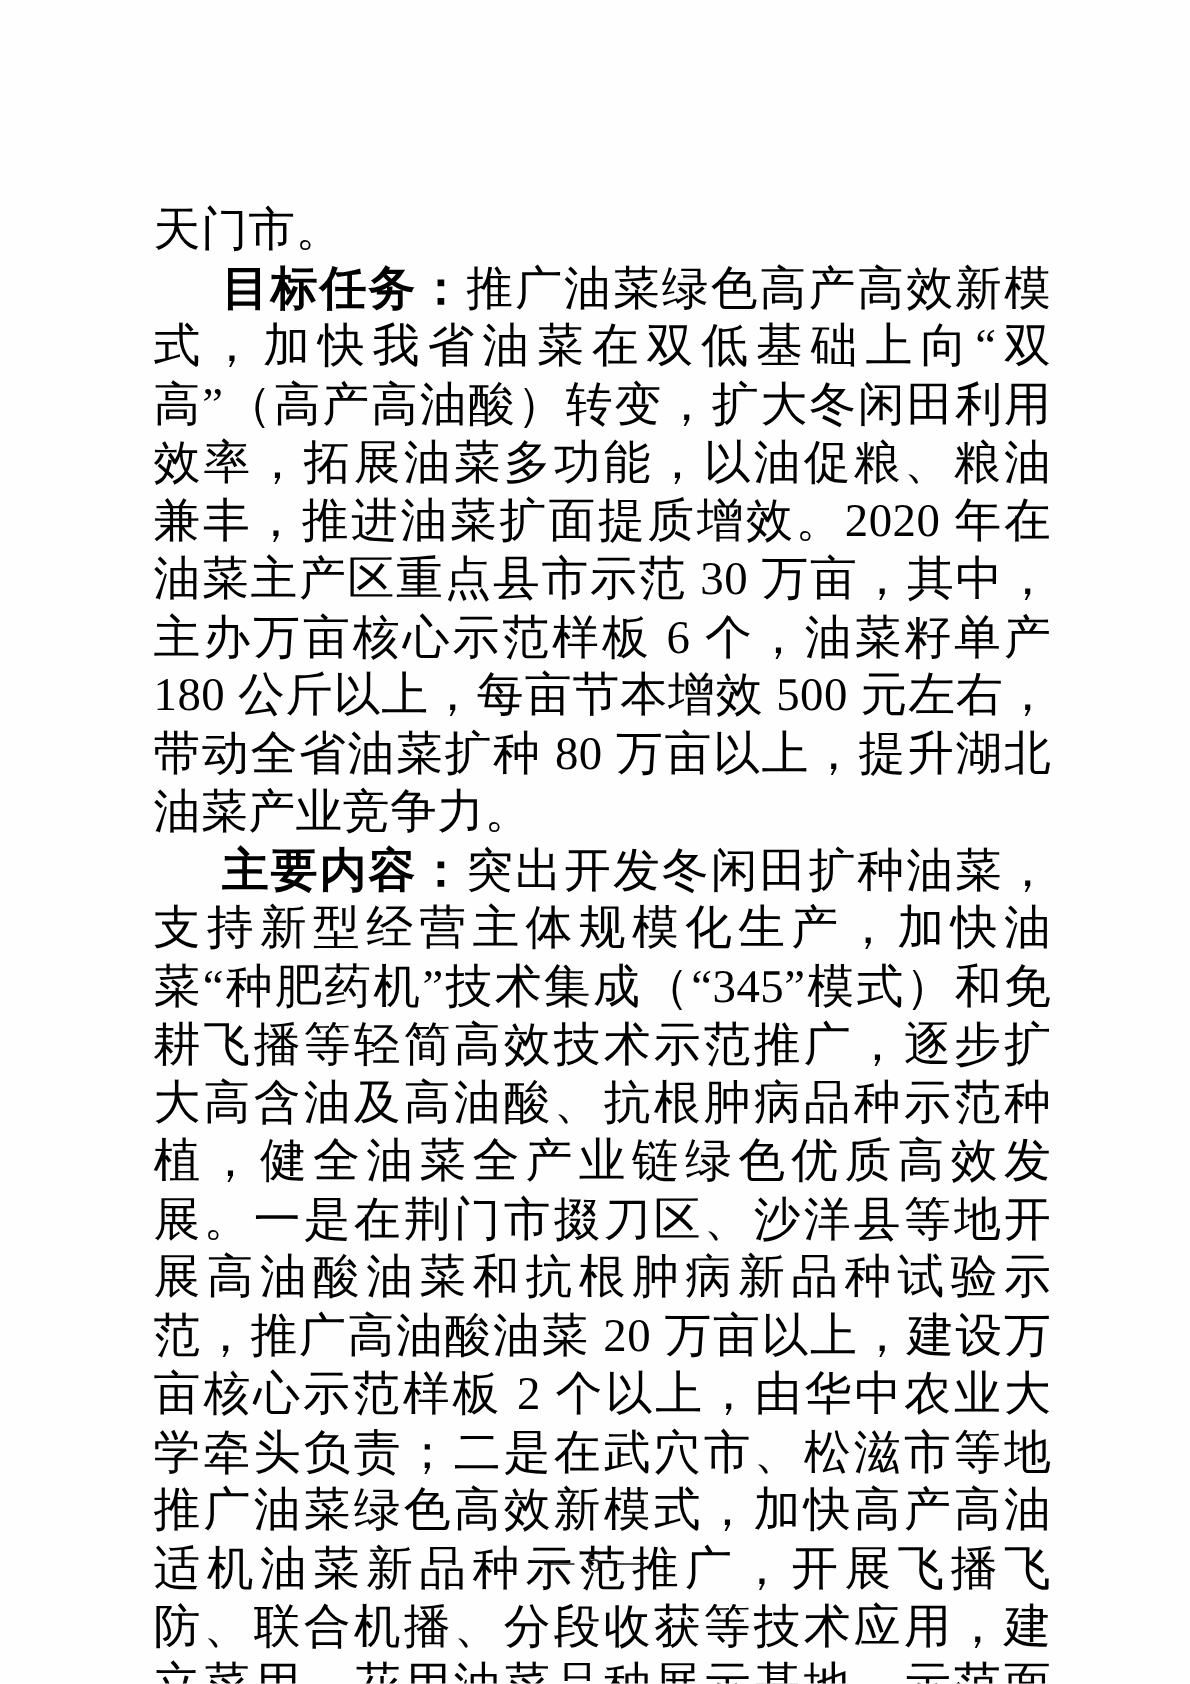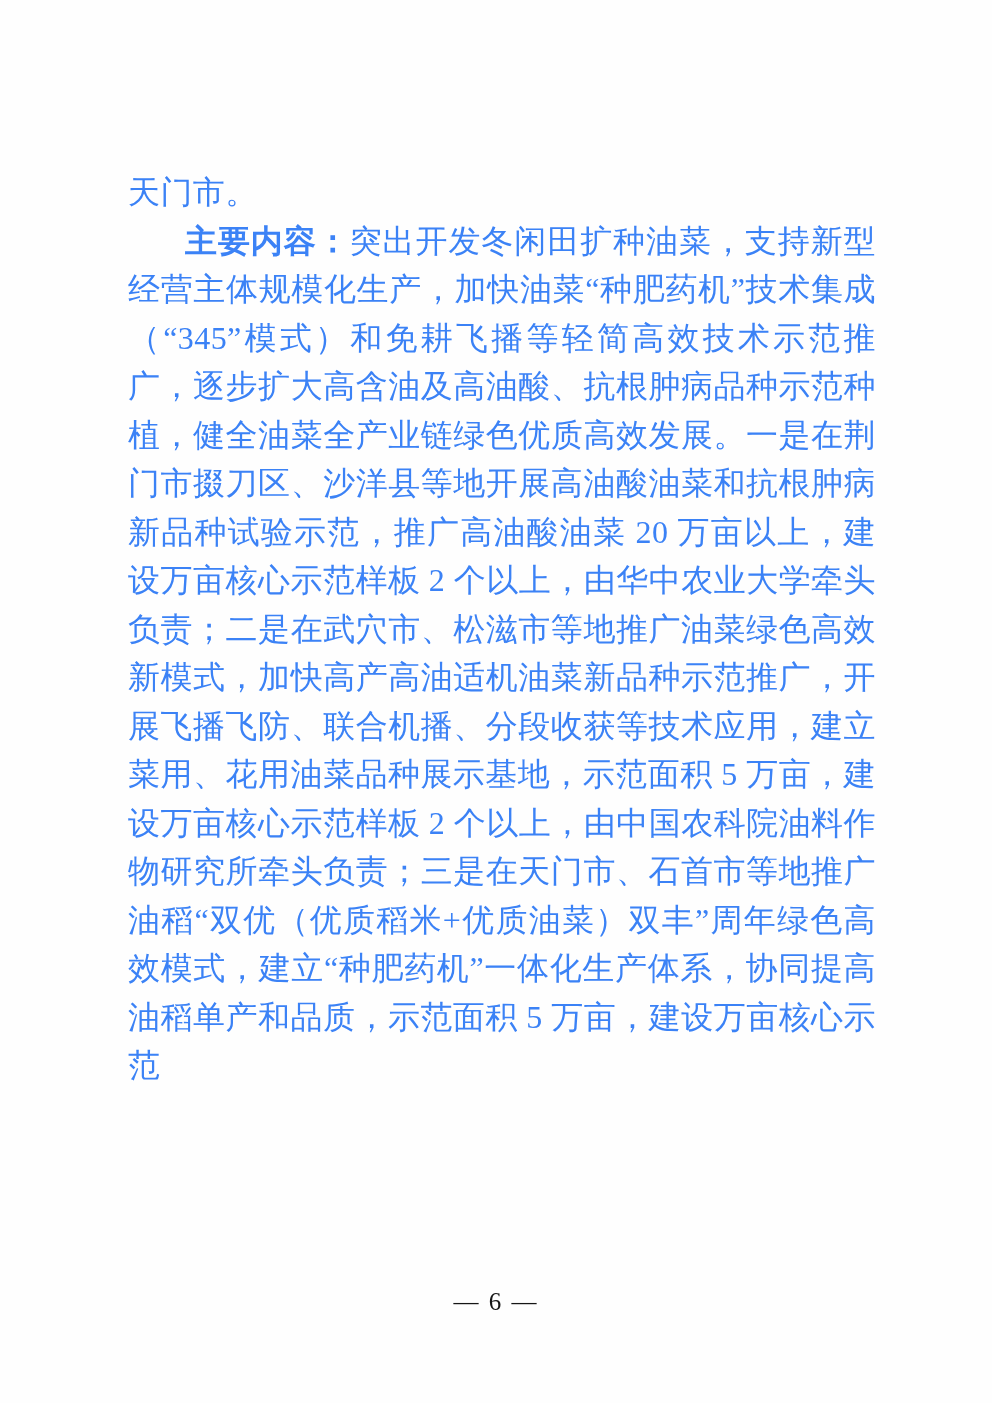--- a/index.html
+++ b/index.html
@@ -23,27 +23,27 @@
     height: 1403px;
     background: #fefefe;
   }
   .content {
     position: absolute;
     left: 128px;
     top: 168px;
     width: 748px;
   }
   .para {
-    font-size: 32px;
+    font-size: 39px;
     line-height: 48.5px;
     letter-spacing: 0.4px;
     text-align: justify;
     text-justify: inter-ideograph;
     margin: 0 0 0 0;
-    color: #3b82f6;
+    color: #000000;
   }
   .para.first-line-top {
     text-indent: 0;
   }
   .para.indent {
     text-indent: 57px;
   }
   .bold-lead {
     font-weight: bold;
   }
@@ -61,20 +61,21 @@
 </style>
 </head>
 <body>
 
 <div class="page">
 
   <div class="content">
 
     <p class="para first-line-top"><span>天门市。</span></p>
 
+    <p class="para indent"><span class="bold-lead">目标任务：</span><span>推广油菜绿色高产高效新模式，加快我省油菜在双低基础上向“双高”（高产高油酸）转变，扩大冬闲田利用效率，拓展油菜多功能，以油促粮、粮油兼丰，推进油菜扩面提质增效。2020 年在油菜主产区重点县市示范 30 万亩，其中，主办万亩核心示范样板 6 个，油菜籽单产 180 公斤以上，每亩节本增效 500 元左右，带动全省油菜扩种 80 万亩以上，提升湖北油菜产业竞争力。</span></p>
 
     <p class="para indent"><span class="bold-lead">主要内容：</span><span>突出开发冬闲田扩种油菜，支持新型经营主体规模化生产，加快油菜“种肥药机”技术集成（“345”模式）和免耕飞播等轻简高效技术示范推广，逐步扩大高含油及高油酸、抗根肿病品种示范种植，健全油菜全产业链绿色优质高效发展。一是在荆门市掇刀区、沙洋县等地开展高油酸油菜和抗根肿病新品种试验示范，推广高油酸油菜 20 万亩以上，建设万亩核心示范样板 2 个以上，由华中农业大学牵头负责；二是在武穴市、松滋市等地推广油菜绿色高效新模式，加快高产高油适机油菜新品种示范推广，开展飞播飞防、联合机播、分段收获等技术应用，建立菜用、花用油菜品种展示基地，示范面积 5 万亩，建设万亩核心示范样板 2 个以上，由中国农科院油料作物研究所牵头负责；三是在天门市、石首市等地推广油稻“双优（优质稻米+优质油菜）双丰”周年绿色高效模式，建立“种肥药机”一体化生产体系，协同提高油稻单产和品质，示范面积 5 万亩，建设万亩核心示范</span></p>
 
   </div>
 
   <div class="footer">— 6 —</div>
 
 </div>
 
 </body></html>

